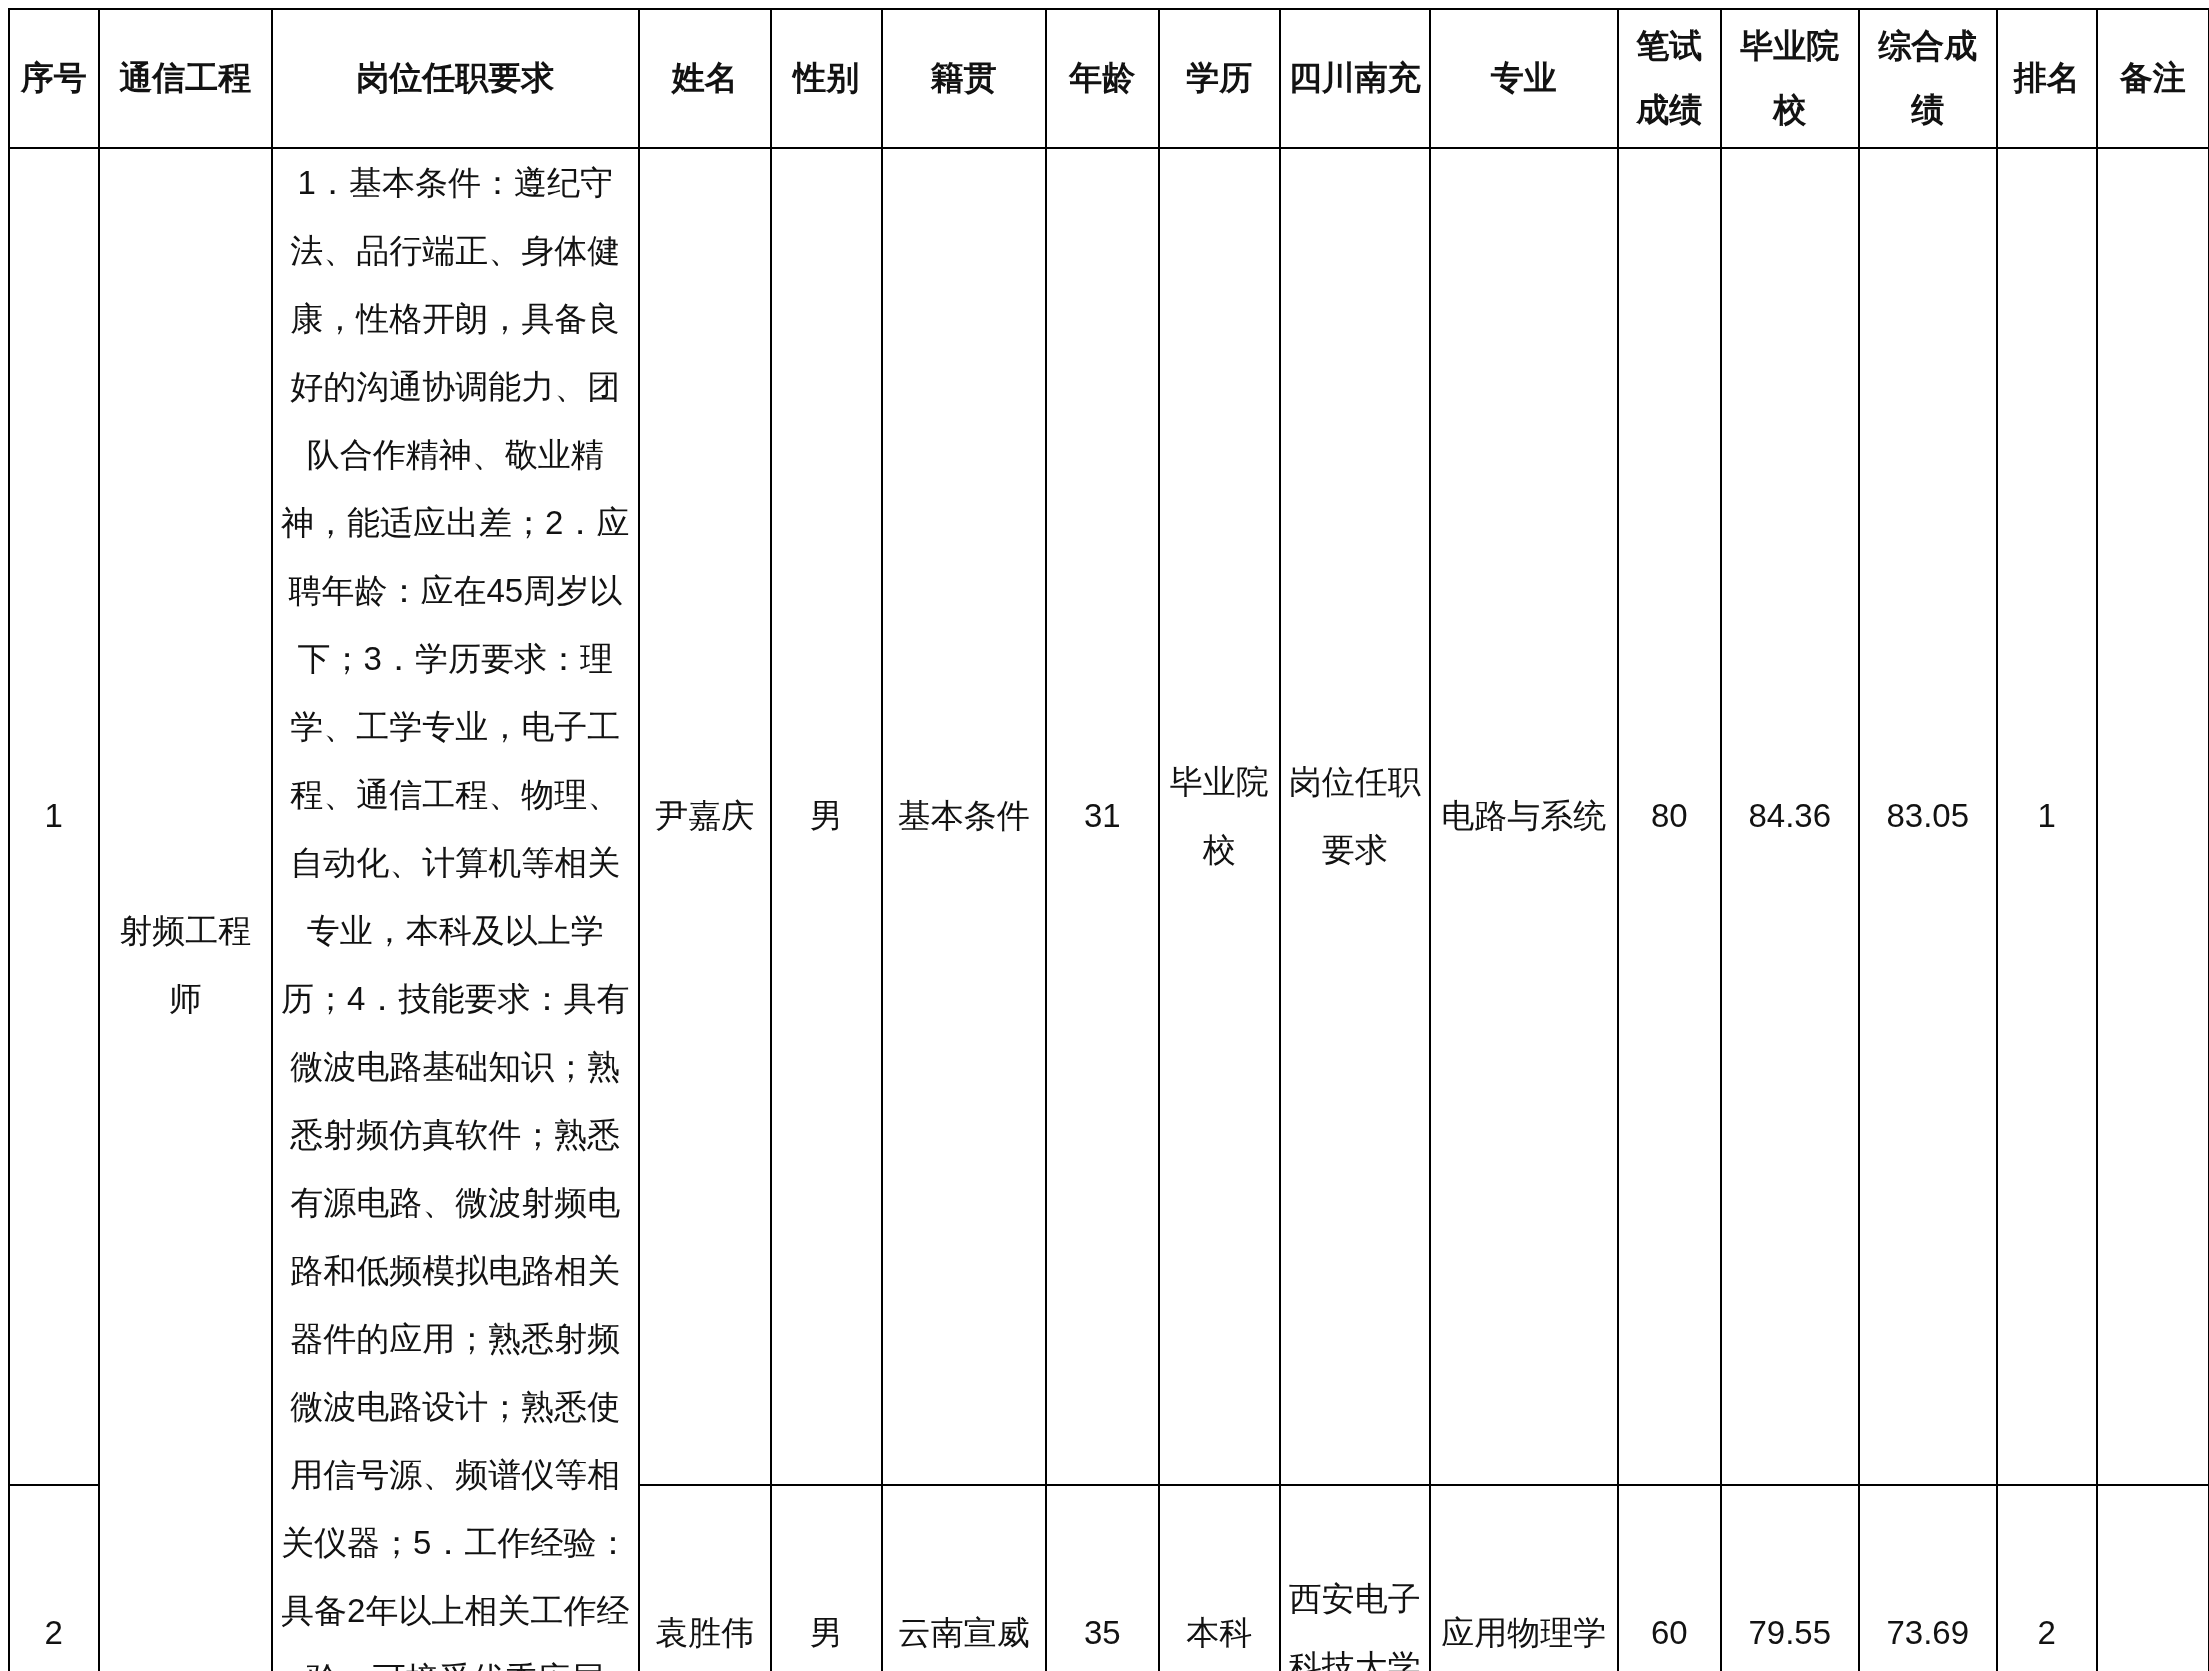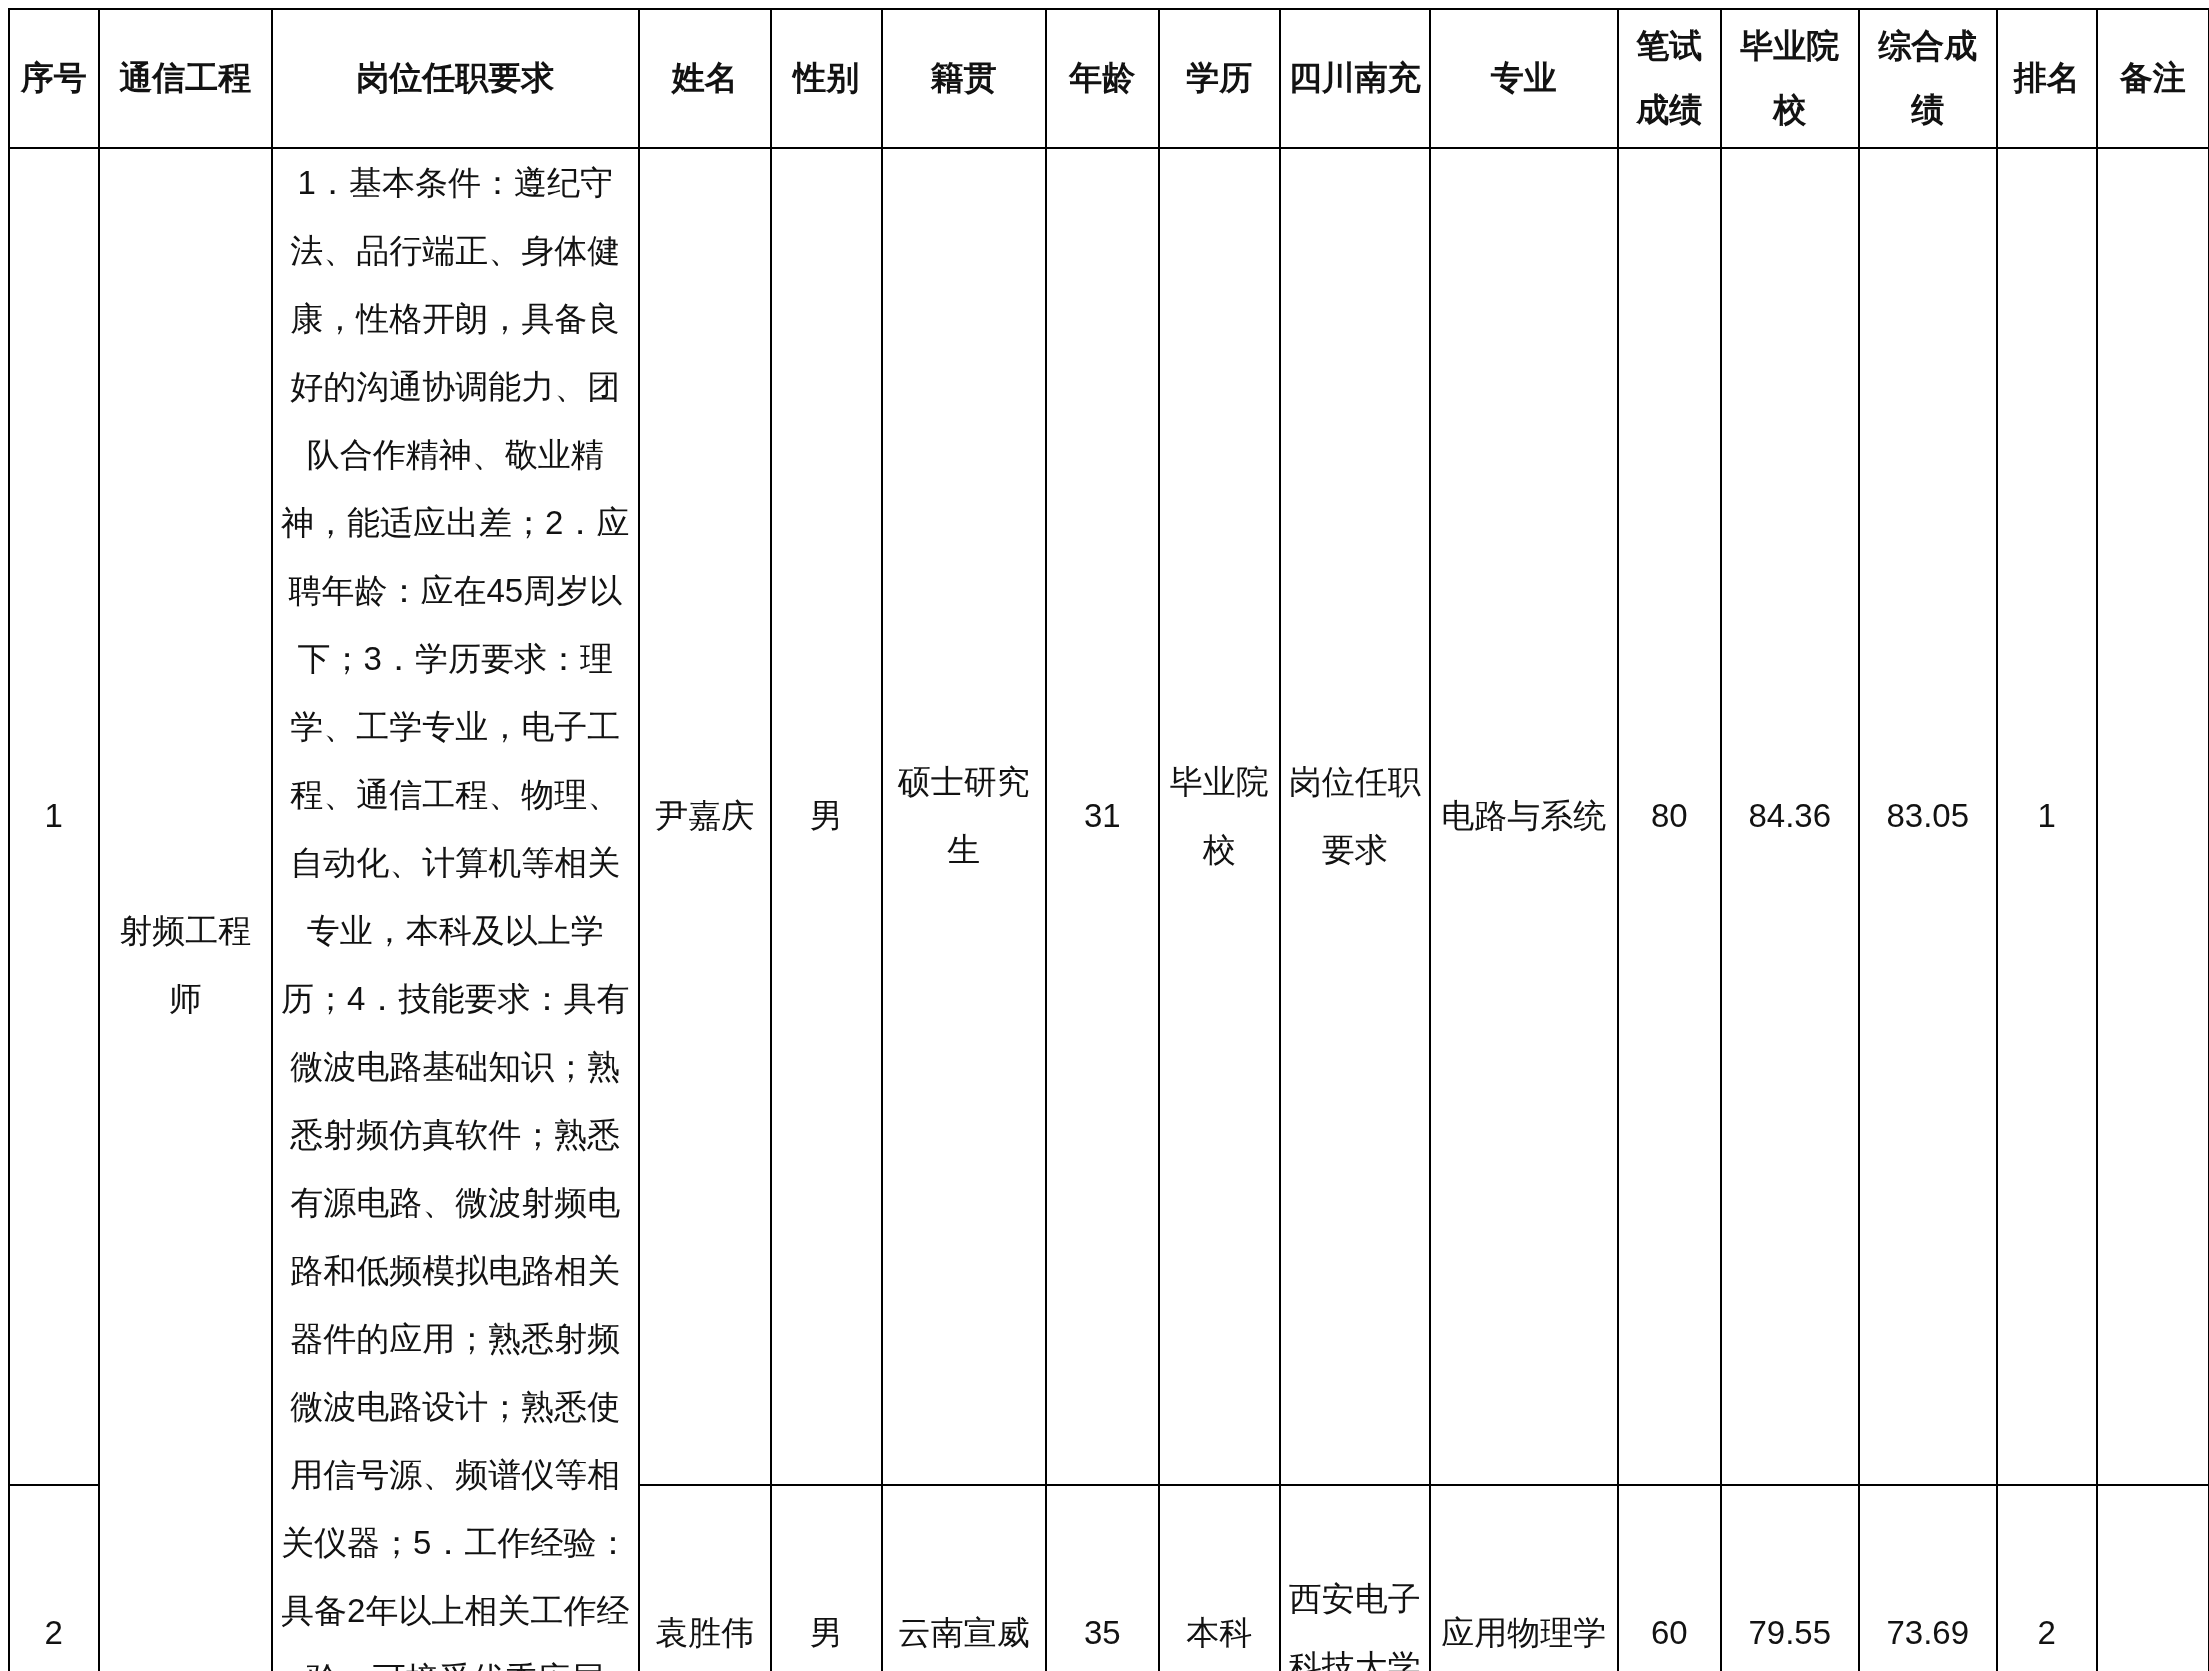--- a/index.html
+++ b/index.html
@@ -99,21 +99,21 @@
         <th>备注</th>
       </tr>
     </thead>
     <tbody>
       <tr class="row-1">
         <td>1</td>
         <td class="position-cell" rowspan="2">射频工程师</td>
         <td class="req-cell" rowspan="2">1．基本条件：遵纪守法、品行端正、身体健康，性格开朗，具备良好的沟通协调能力、团队合作精神、敬业精神，能适应出差；2．应聘年龄：应在45周岁以下；3．学历要求：理学、工学专业，电子工程、通信工程、物理、自动化、计算机等相关专业，本科及以上学历；4．技能要求：具有微波电路基础知识；熟悉射频仿真软件；熟悉有源电路、微波射频电路和低频模拟电路相关器件的应用；熟悉射频微波电路设计；熟悉使用信号源、频谱仪等相关仪器；5．工作经验：具备2年以上相关工作经验，可接受优秀应届生。</td>
         <td>尹嘉庆</td>
         <td>男</td>
-        <td>硕士研究生</td>
+        <td>基本条件</td>
         <td>31</td>
         <td>毕业院校</td>
         <td>岗位任职要求</td>
         <td>电路与系统</td>
         <td>80</td>
         <td>84.36</td>
         <td>83.05</td>
         <td>1</td>
         <td></td>
       </tr>

